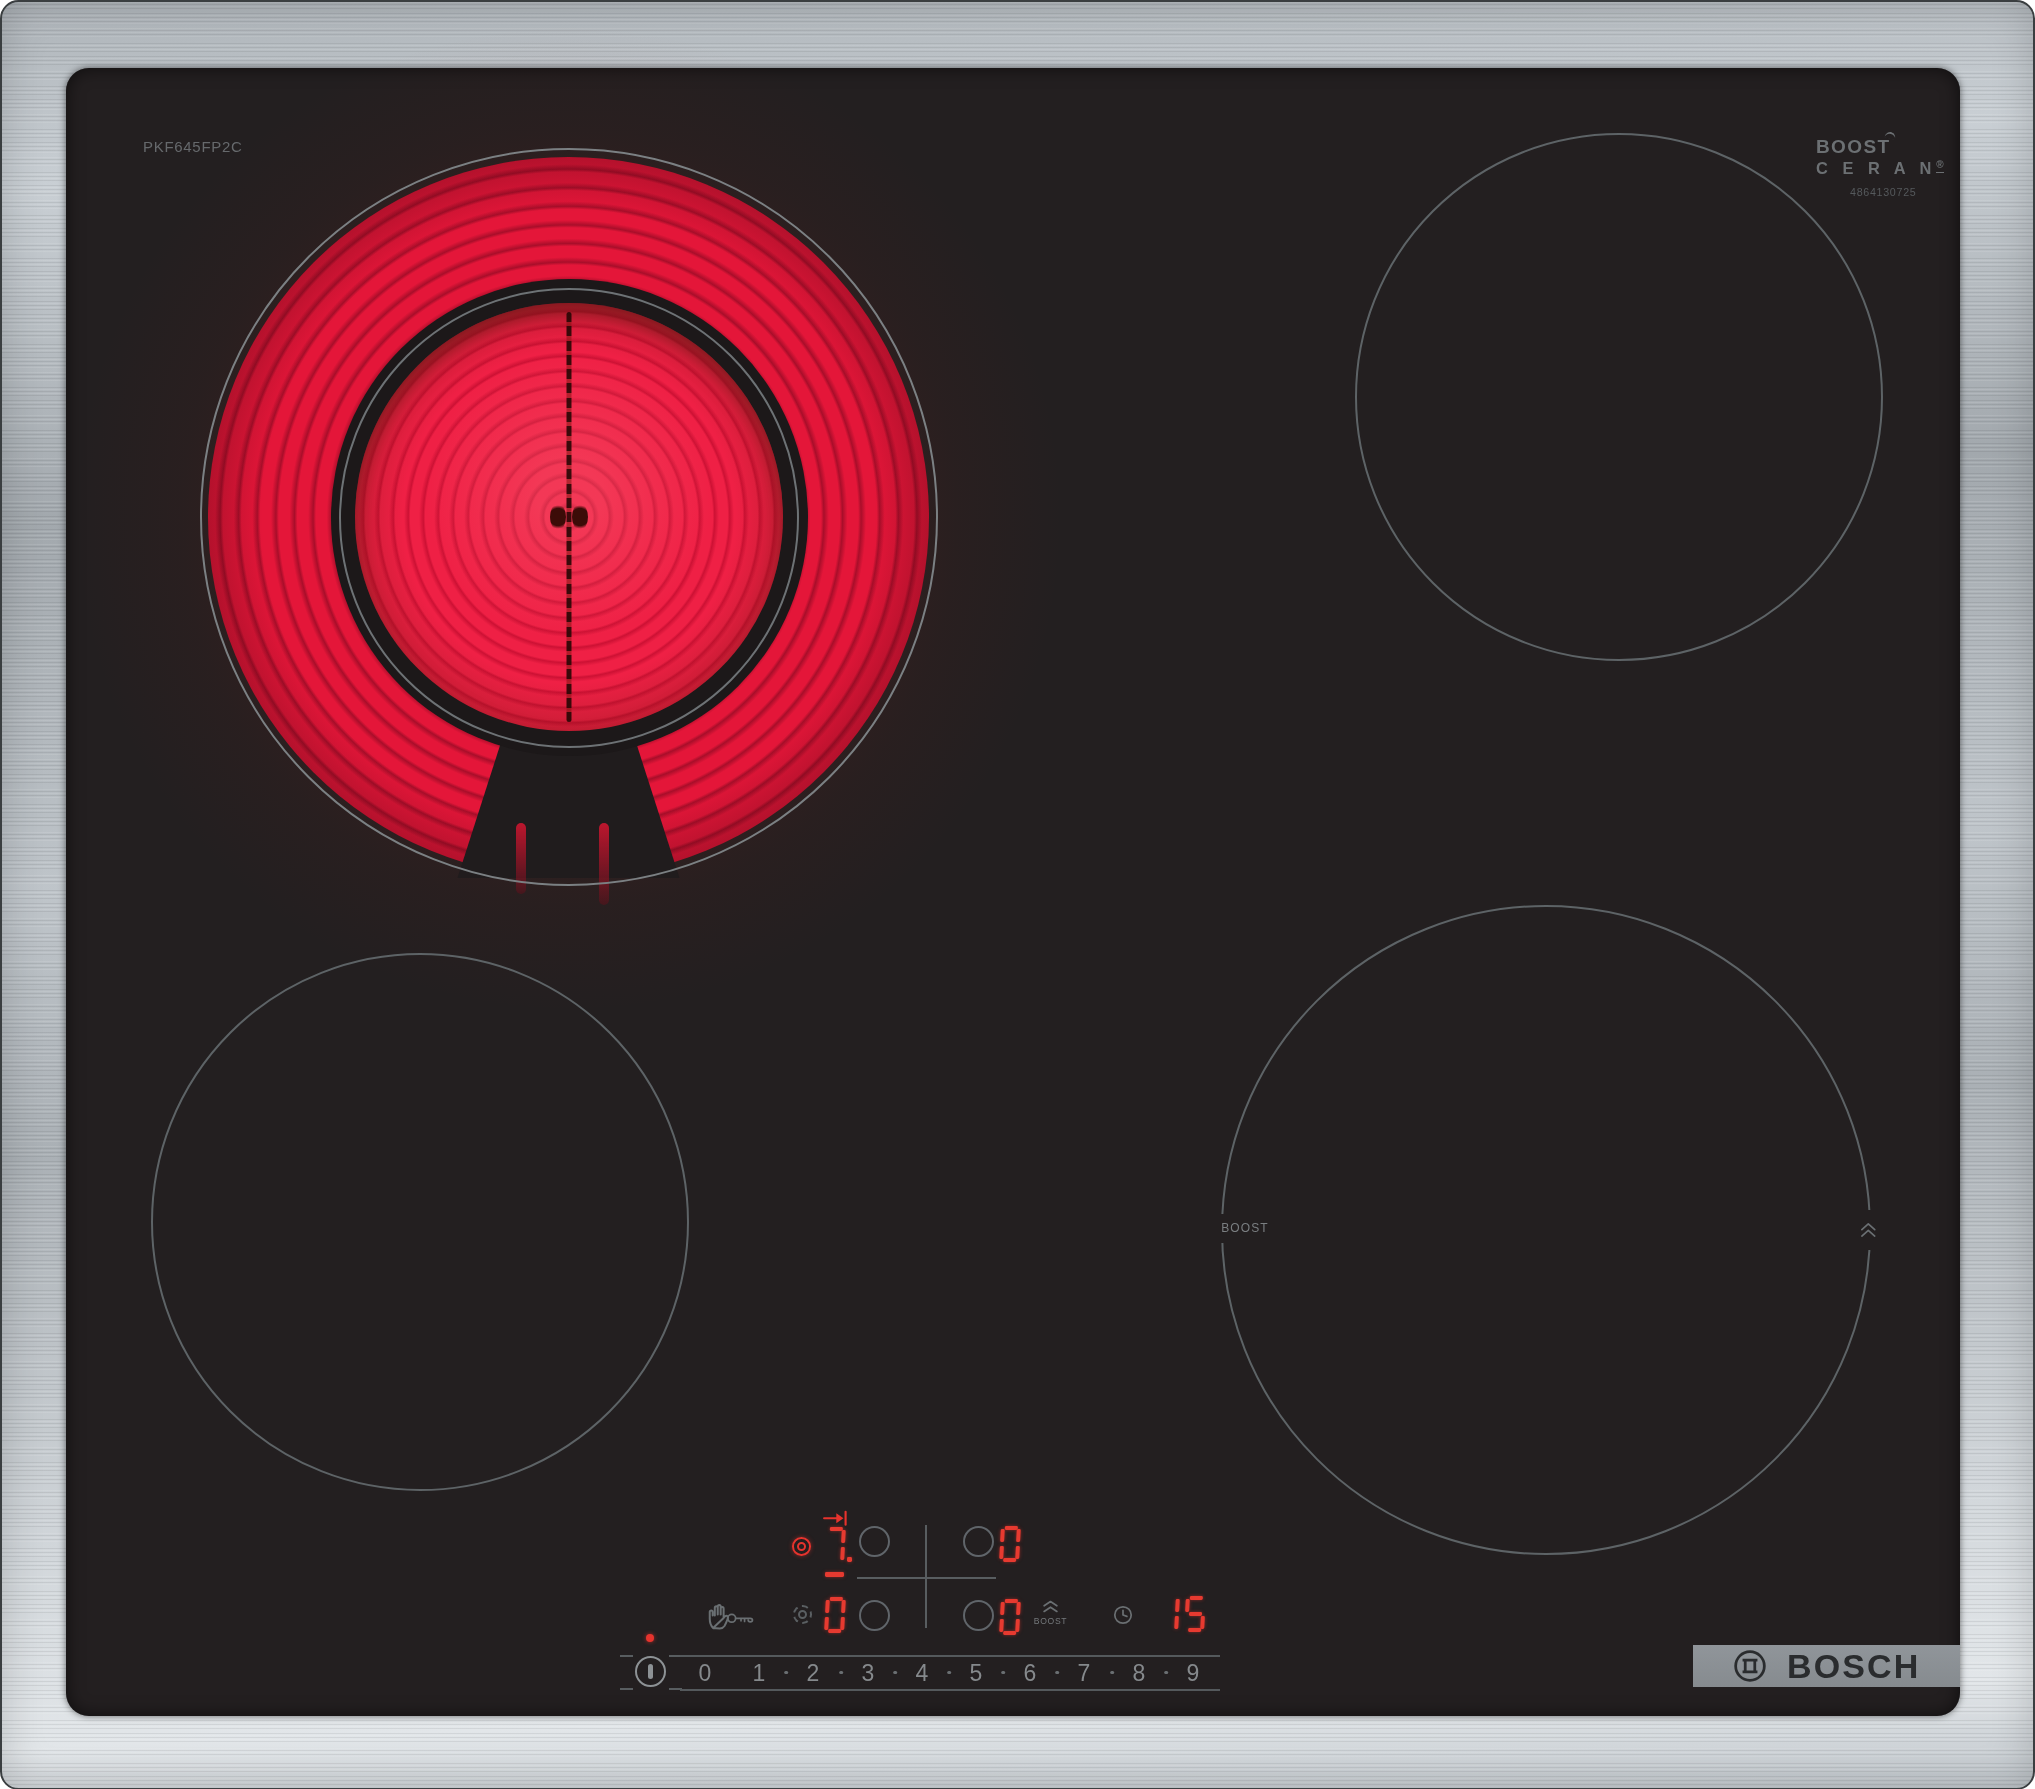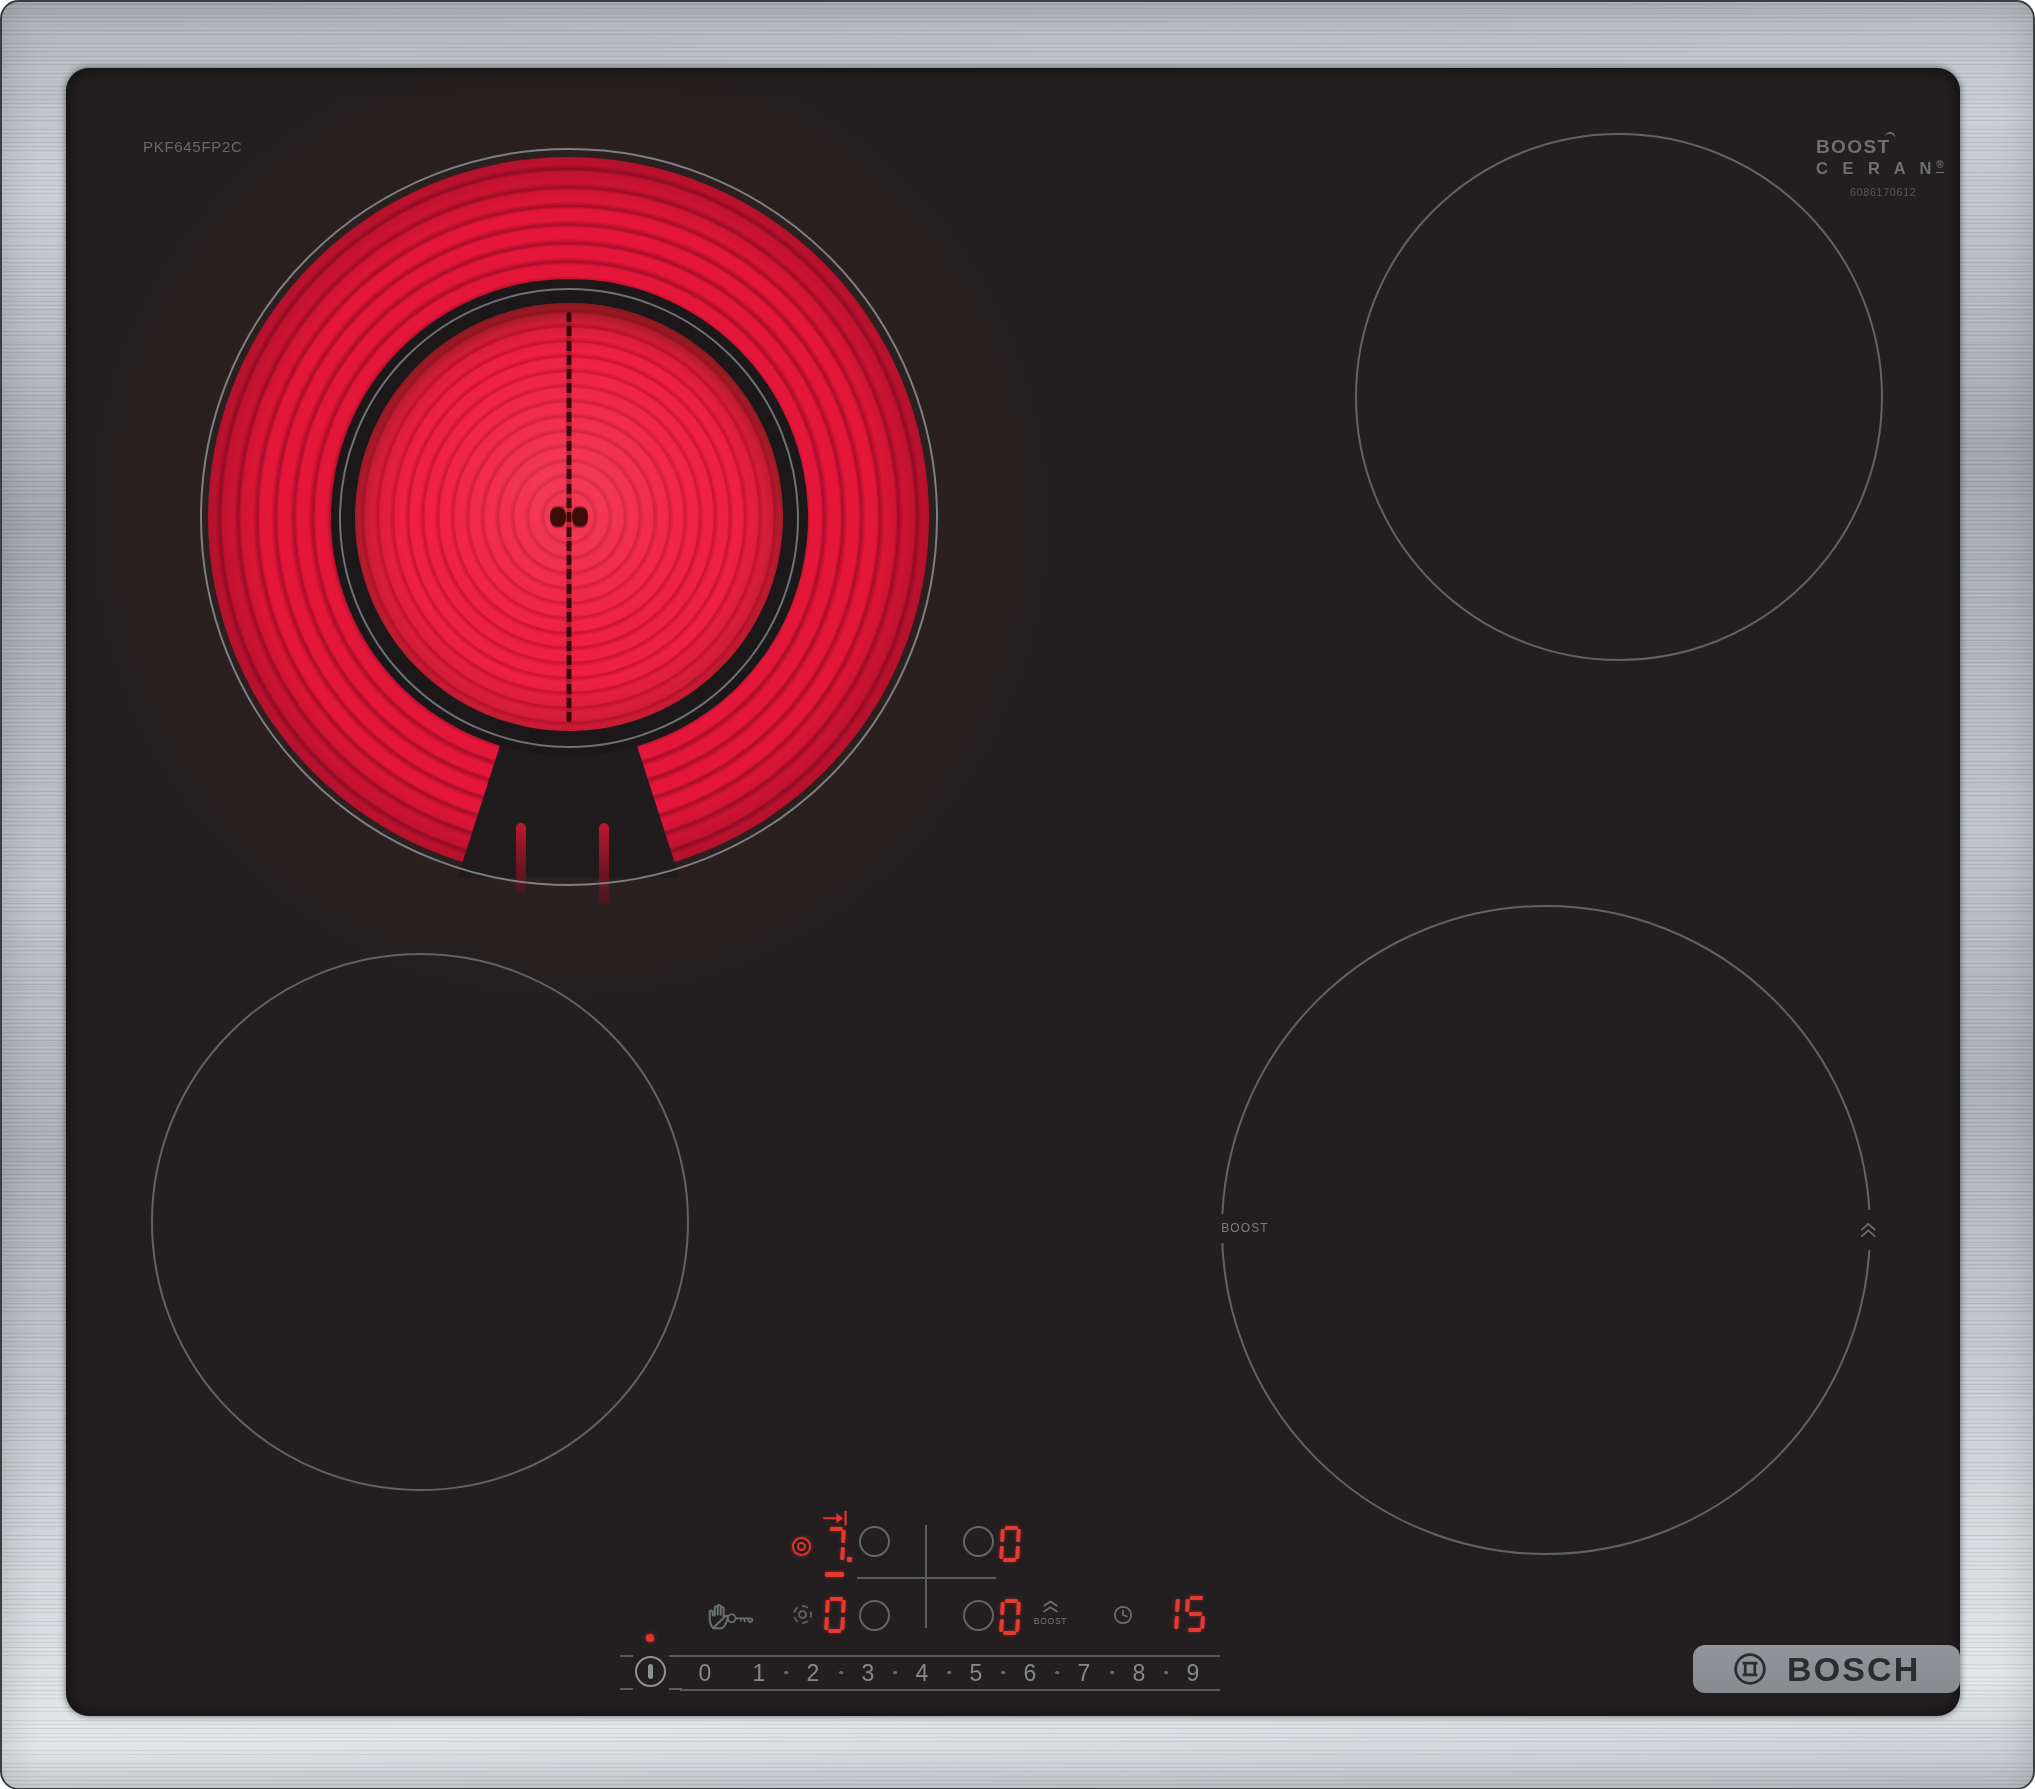--- a/index.html
+++ b/index.html
@@ -63,22 +63,22 @@
 
   
   .model-text{position:absolute;left:141px;top:136px;font-size:15px;letter-spacing:0.7px;color:#66696c;}
   .schott{position:absolute;left:1814px;top:134px;width:121px;color:#6c7073;}
   .schott-line1{font-size:19px;letter-spacing:1.4px;font-weight:bold;position:relative;}
   .schott-swoosh{position:absolute;left:69px;top:-3.6px;width:11.4px;height:7.1px;border-top:2.1px solid #6c7073;border-radius:50% 50% 0 0/100% 100% 0 0;transform:rotate(14deg);}
   .schott-line2{font-size:16.4px;letter-spacing:5px;font-weight:bold;margin-top:1.4px;white-space:nowrap;}
   .schott-reg{font-size:10px;vertical-align:super;letter-spacing:0;border-bottom:1.4px solid #6c7073;padding-bottom:1.4px;}
   .schott-code{position:absolute;left:1848px;top:184px;font-size:10.7px;color:#55595c;letter-spacing:0.7px;}
 
-  .bosch-plate{position:absolute;left:1691px;top:1643px;width:267px;height:48px;background:linear-gradient(180deg,#90959a,#868b8f);
-    display:flex;align-items:center;border-radius:12px;}
+  .bosch-plate{position:absolute;left:1691px;top:1643px;width:267px;height:42px;background:linear-gradient(180deg,#90959a,#868b8f);
+    display:flex;align-items:center;}
   .bosch-logo{margin-left:40px;}
   .bosch-word{margin-left:20px;font-size:34px;font-weight:bold;letter-spacing:2.1px;color:#2a2c2e;}
 
   
   .touch-circle{position:absolute;width:31px;height:31px;border:2.1px solid #60656a;border-radius:50%;}
   .cross-v{position:absolute;left:923px;top:1523px;width:2.1px;height:103px;background:#585d60;}
   .cross-h{position:absolute;left:855px;top:1575px;width:139px;height:2.1px;background:#585d60;}
 
   .dualzone{position:absolute;width:18.6px;height:18.6px;border-radius:50%;display:flex;align-items:center;justify-content:center;}
   .dualzone.red{border:2.1px solid var(--red);box-shadow:0 0 4.3px rgba(230,50,45,.5);}
@@ -123,21 +123,21 @@
 
 <div class="hob">
   <div class="glass"></div>
 
   <div class="model-text">PKF645FP2C</div>
 
   <div class="schott">
     <div class="schott-line1"><span>BOOST</span><span class="schott-swoosh"></span></div>
     <div class="schott-line2"><span>C E R A N</span><span class="schott-reg">®</span></div>
   </div>
-  <div class="schott-code">6086170612</div>
+  <div class="schott-code">4864130725</div>
 
   <div class="hot-haze"></div>
   <div class="hot-outer"></div>
   <div class="hot-wedge"></div>
   <div class="hot-neck-bar" style="left:514px;top:821px;width:10px;height:71px;"></div>
   <div class="hot-neck-bar" style="left:597px;top:821px;width:10px;height:82px;"></div>
   <div class="hot-darkdisc"></div>
   <div class="hot-inner-print"></div>
   <div class="hot-inner">
     <div class="hot-center-notch" style="left:calc(50% - 18.6px);"></div>

